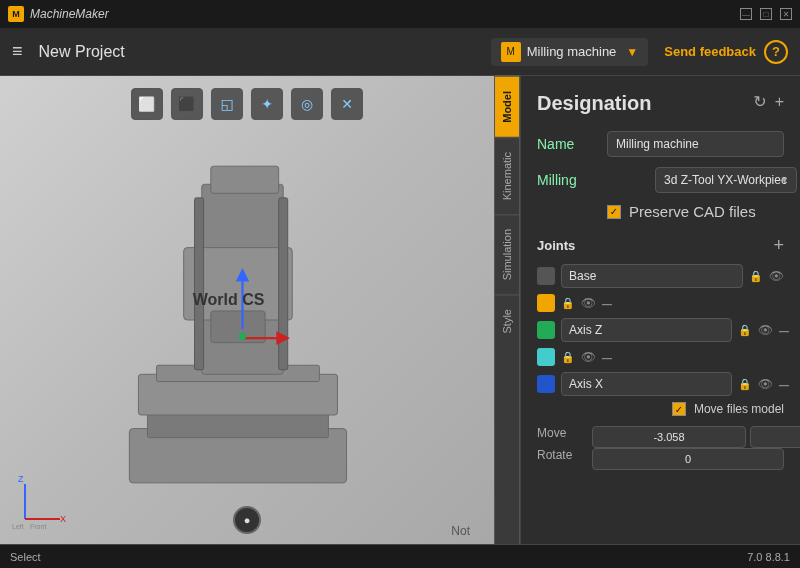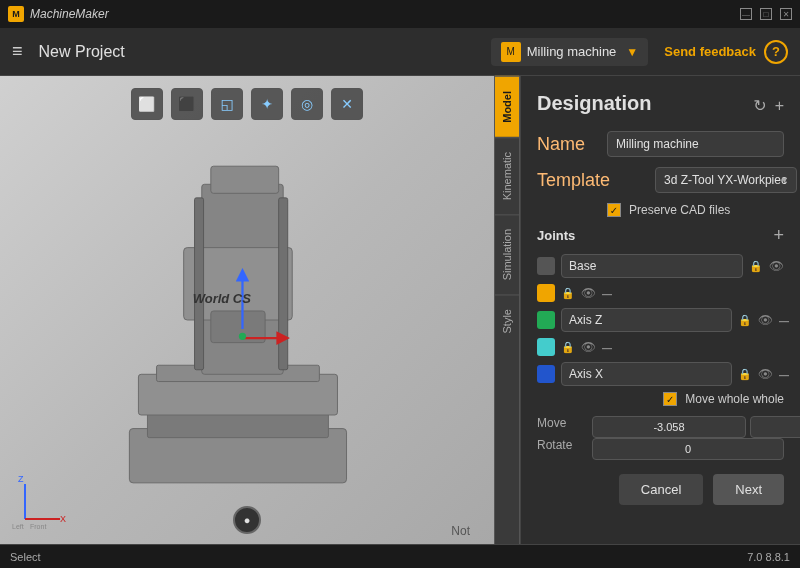--- a/index.html
+++ b/index.html
@@ -185,23 +185,22 @@
       align-items: center;
       justify-content: center;
     }
 
     
     #world-cs-label {
       position: absolute;
       top: 46%;
       left: 39%;
       color: #333;
-      font-size: 13px;
+      font-size: 16px;
       font-weight: 600;
-      font-style: italic;
     }
 
     
     #axis-indicator {
       position: absolute;
       bottom: 10px;
       left: 10px;
       width: 60px;
       height: 60px;
     }
@@ -236,21 +235,21 @@
     #right-panel {
       width: 280px;
       background: #2d2d2d;
       padding: 16px;
       overflow-y: auto;
       border-left: 1px solid #444;
     }
 
     #panel-header {
       display: flex;
-      align-items: flex-end;
+      align-items: flex-start;
       justify-content: space-between;
       margin-bottom: 16px;
     }
     #panel-title {
       font-size: 20px;
       font-weight: 600;
       color: #e0e0e0;
     }
     #panel-header-actions {
       display: flex;
@@ -265,22 +264,22 @@
     }
 
     
     .form-row {
       display: flex;
       align-items: center;
       margin-bottom: 10px;
     }
     .form-label {
       width: 70px;
-      color: #fdba74;
-      font-size: 18px;
+      color: #86efac;
+      font-size: 14px;
       flex-shrink: 0;
     }
     .form-input {
       flex: 1;
       background: #3a3a3a;
       border: 1px solid #555;
       border-radius: 4px;
       color: #e0e0e0;
       padding: 5px 8px;
       font-size: 12px;
@@ -330,31 +329,31 @@
       display: flex;
       align-items: center;
       justify-content: center;
       flex-shrink: 0;
       cursor: pointer;
     }
     .checkbox-box.unchecked {
       background: #3a3a3a;
     }
     .checkbox-label {
-      font-size: 12px;
+      font-size: 15px;
       color: #ccc;
     }
 
     
     #joints-header {
       display: flex;
       align-items: center;
       justify-content: space-between;
       margin-bottom: 8px;
-      margin-top: 8px;
+      margin-top: 15px;
     }
     #joints-title {
       font-size: 13px;
       color: #e0e0e0;
       font-weight: 600;
     }
     #joints-add-btn {
       background: none;
       border: none;
       color: #aaa;
@@ -629,21 +628,21 @@
         <button class="panel-icon-btn">+</button>
       </div>
     </div>
 
     <div class="form-row">
       <span class="form-label">Name</span>
       <input class="form-input" type="text" value="Milling machine" style="">
     </div>
 
     <div class="form-row">
-      <span class="form-label">Template</span>
+      <span class="form-label">Milling</span>
       <div class="select-wrapper">
         <select class="form-select"><option value="3d Z-Tool YX-Workpiec">3d Z-Tool YX-Workpiec</option></select>
       </div>
     </div>
 
     <div id="checkboxes-area">
         <div class="checkbox-row">
           <div class="checkbox-box" style="color: rgb(26, 26, 26); font-size: 10px;">✓</div>
           <span class="checkbox-label">Preserve CAD files</span>
         </div>
@@ -686,43 +685,39 @@
           <span class="joint-lock-icon" style="font-size: 11px;">🔒</span>
           <span class="joint-eye-icon" style="font-size: 12px;">👁</span>
           <span class="joint-remove-icon" style="font-size: 18px; color: rgb(136, 136, 136);">–</span>
         </div>
       </div>
 
     <div id="move-whole-model-row">
       <div class="move-checkbox-box">
         <span style="color:#1a1a1a;font-size:10px;">✓</span>
       </div>
-      <span class="move-checkbox-label">Move whole whole</span>
+      <span class="move-checkbox-label">Move files model</span>
     </div>
 
     <div class="move-row">
       <span class="move-label">Move</span>
       <div class="move-inputs">
         <input class="move-input" type="text" value="-3.058" style="">
         <input class="move-input" type="text" value="481.003" style="">
 
       </div>
     </div>
 
     <div class="move-row">
       <span class="move-label">Rotate</span>
       <div class="move-inputs">
         <input class="move-input" type="text" value="0" style="">
 
       </div>
     </div>
 
-    <div id="panel-actions">
-      <button class="action-btn cancel-btn">Cancel</button>
-      <button class="action-btn next-btn">Next</button>
-    </div>
   </div>
 </div>
 
 <div id="bottom-bar">
   <span id="bottom-select-label">Select</span>
   <span id="bottom-coords">7.0 8.8.1</span>
 </div>
 
 </body></html>

